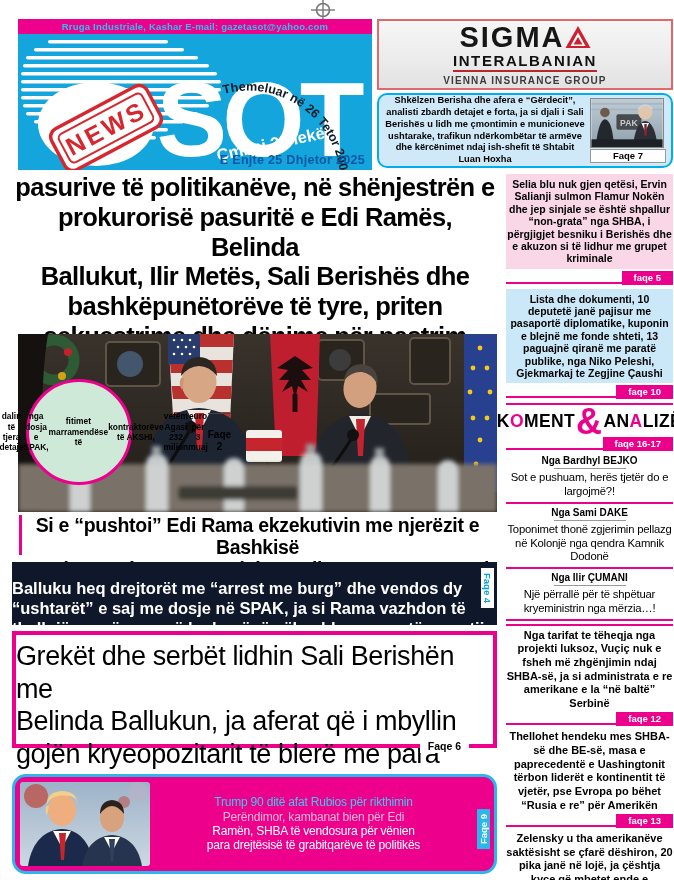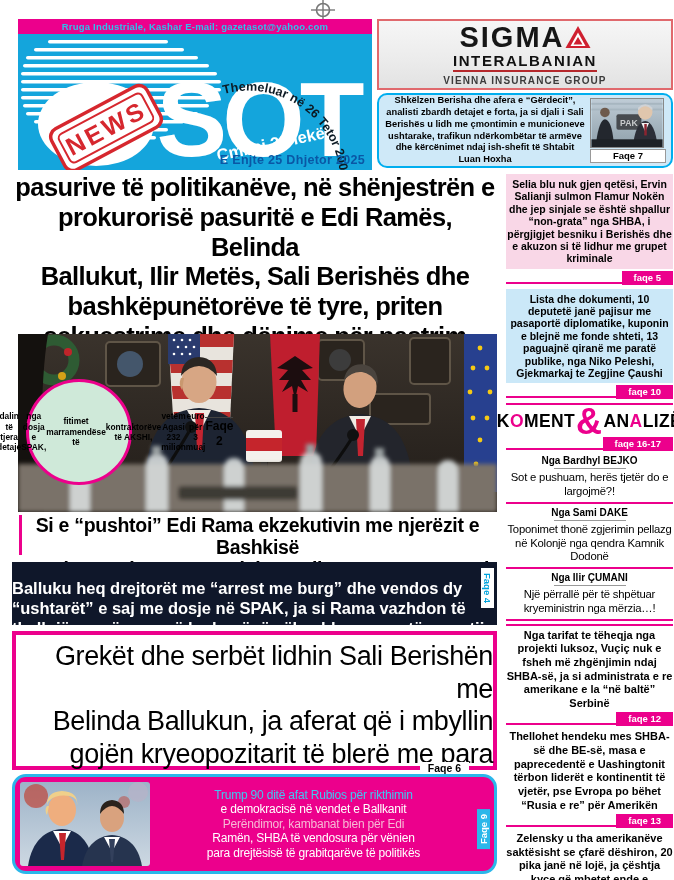--- a/index.html
+++ b/index.html
@@ -42,40 +42,40 @@
             font-weight:bold;font-size:25.5px;line-height:1.17;letter-spacing:-.6px;}
   .pg-small{font-size:10.5px;font-weight:bold;letter-spacing:0;}
   .headline .pg-small{display:block;text-align:right;padding-right:12px;margin-top:0;}
 
   
   .photo{position:absolute;left:18px;top:334px;width:479px;height:178px;background:#2d2722;}
   .circle-overlay{position:absolute;left:26px;top:379px;width:106px;height:106px;border-radius:50%;
                   background:#cfe9d9;border:3px solid #ec008c;display:flex;flex-direction:row;
                   align-items:center;justify-content:center;text-align:center;
                   font-weight:bold;font-size:8.4px;line-height:1.24;z-index:5;}
-  .circle-overlay .pg{border-top:1.5px solid #444;margin-top:2px;padding-top:1px;font-size:12px;width:58px;}
+  .circle-overlay .pg{border-top:1.5px solid #444;margin-top:2px;padding-top:15px;font-size:10px;width:58px;}
 
   
   .caption{position:absolute;left:18px;top:514px;width:479px;text-align:center;
            font-weight:bold;font-size:19.5px;line-height:1.13;letter-spacing:-.3px;}
   .caption .bar{position:absolute;left:1px;top:1px;width:3px;height:40px;background:#ec008c;}
   .caption-foot{display:flex;align-items:center;gap:6px;margin-top:3px;padding:0 4px;}
   .cfline{flex:1;height:2.5px;background:#ec008c;}
   .cfline2{width:12px;height:2.5px;background:#ec008c;}
 
   
   .balluku{position:absolute;left:12px;top:562px;width:485px;height:63px;background:#0f172a;
            color:#fff;font-weight:bold;font-size:16.5px;line-height:1.22;text-align:left;
            padding-top:16px;}
   .faqe4{position:absolute;right:3px;top:6px;background:#fff;color:#00a3dd;font-size:9.5px;
          font-weight:bold;writing-mode:vertical-rl;padding:5px 1px;line-height:11px;}
 
   
-  .greket{position:absolute;left:12px;top:631px;width:485px;height:139px;border:4px solid #ec008c;
-          background:#fff;text-align:right;font-size:27px;line-height:1.21;padding-top:5px;
+  .greket{position:absolute;left:12px;top:631px;width:485px;height:117px;border:4px solid #ec008c;
+          background:#fff;text-align:left;font-size:27px;line-height:1.21;padding-top:5px;
           letter-spacing:-.4px;}
   .faqe6{position:absolute;right:24px;bottom:-9px;background:#fff;padding:0 8px;
          font-size:10.5px;font-weight:bold;letter-spacing:0;}
 
   
   .trump{position:absolute;left:12px;top:774px;width:485px;height:100px;background:#ec008c;
          border:3px solid #2bb7ea;border-radius:14px;display:flex;align-items:center;padding:5px;}
   .trump-photo{width:130px;height:84px;border-radius:3px;overflow:hidden;flex:none;}
   .trump-text{flex:1;text-align:center;font-weight:normal;font-size:12px;line-height:1.2;
               letter-spacing:-.2px;padding-right:12px;}
@@ -409,21 +409,20 @@
           <path d="M62 84 C66 62 78 54 92 53 C106 54 118 62 122 84 Z" fill="#26344f"></path>
           <polygon points="84,55 100,55 92,70" fill="#fff"></polygon>
           <polygon points="89,57 95,57 93,80 91,80" fill="#33405c"></polygon>
           <ellipse cx="92" cy="36" rx="12" ry="14" fill="#d9a27e"></ellipse>
           <path d="M80 32 Q80 19 92 18 Q104 19 104 32 Q98 24 92 24 Q86 24 80 32 Z" fill="#2a221c"></path>
         </g>
       </svg>
     </div>
     <div class="trump-text">
       <div class="t-cyan">Trump 90 ditë afat Rubios për rikthimin</div>
-      <div class="t-white">e demokracisë në vendet e Ballkanit</div>
       <div class="t-pink">Perëndimor, kambanat bien për Edi</div>
       <div class="t-white">Ramën, SHBA të vendosura për vënien</div>
       <div class="t-white">para drejtësisë të grabitqarëve të politikës</div>
     </div>
     <span class="faqe9">Faqe 9</span>
   </div>
 
   <div class="rcol">
 
     <div class="rstory-pink">Selia blu nuk gjen qetësi, Ervin Salianji sulmon Flamur Nokën dhe jep sinjale se është shpallur “non-grata” nga SHBA, i përgjigjet besniku i Berishës dhe e akuzon si të lidhur me grupet kriminale</div>

